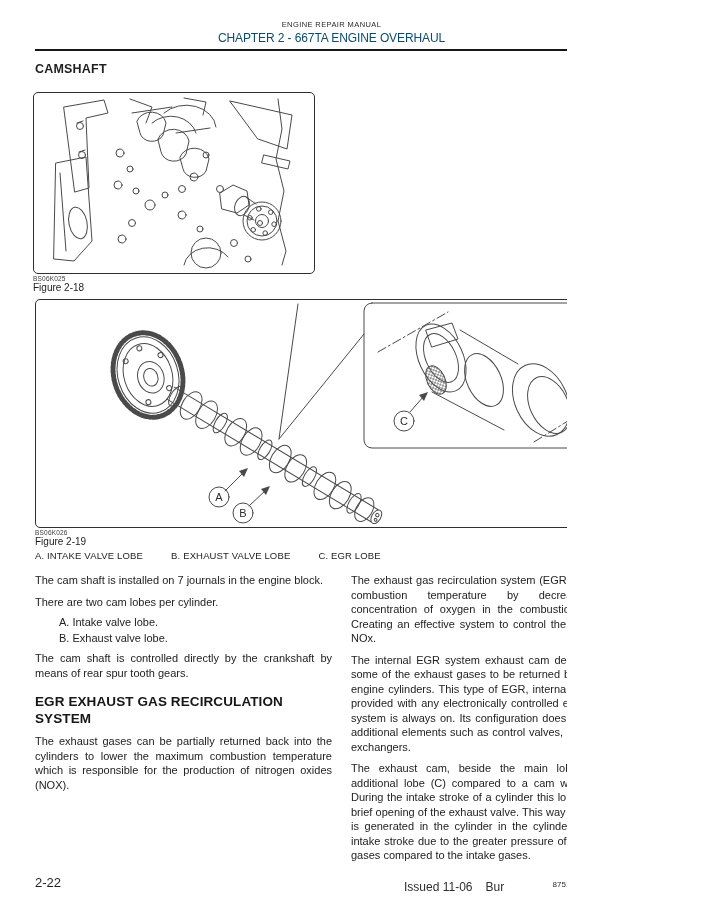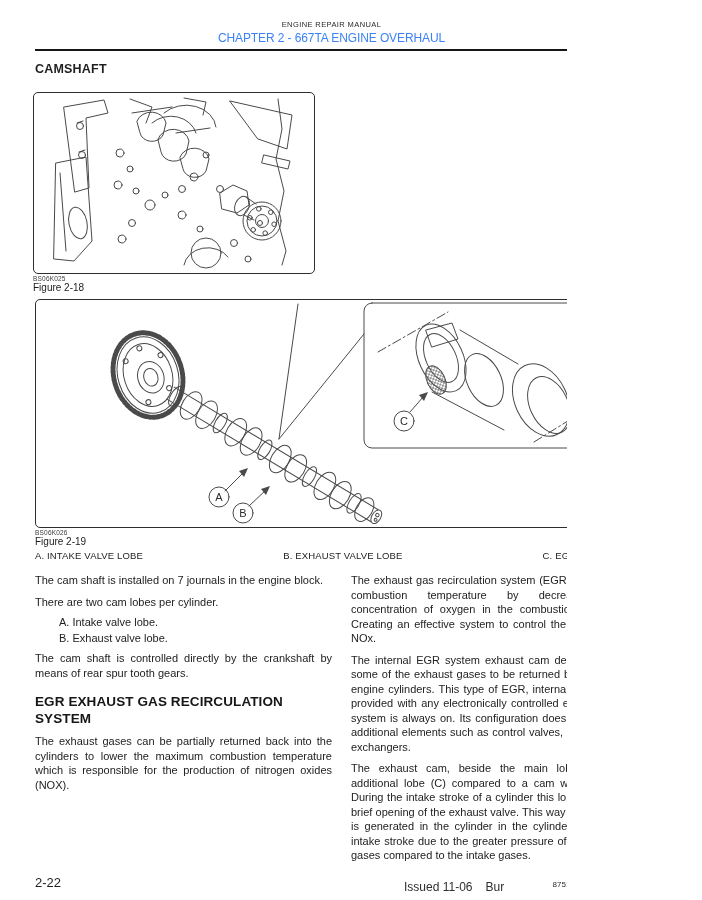--- a/index.html
+++ b/index.html
@@ -3,38 +3,38 @@
 <meta charset="utf-8">
 <style>
   html,body{margin:0;padding:0;background:#ffffff;}
   .page{
     position:relative;width:567px;height:900px;background:#ffffff;overflow:hidden;
     font-family:"Liberation Sans",sans-serif;color:#1f1f1f;
   }
   
   .header{position:absolute;left:35px;top:20px;width:593px;text-align:center;}
   .manual-title{font-size:7.5px;letter-spacing:.4px;color:#2a2a2a;}
-  .chapter-title{font-size:12px;letter-spacing:-.1px;margin-top:2px;color:#3b82f6;}
+  .chapter-title{font-size:12px;letter-spacing:-.1px;margin-top:2px;color:#0c4a6e;}
   .header-rule{margin-top:4px;height:2px;background:#161616;}
   
   .section-title{position:absolute;left:35px;top:62px;font-size:12.5px;font-weight:bold;letter-spacing:.2px;}
   
   .figure{position:absolute;}
   .fig18{left:33px;top:92px;width:282px;}
   .fig19{left:35px;top:299px;width:592px;}
   .fig-frame{border:1px solid #2e2e2e;border-radius:5px;background:#fff;overflow:hidden;}
   .fig18 .fig-frame{height:180px;}
   .fig19 .fig-frame{height:227px;}
   .fig-caption-row{display:flex;justify-content:space-between;align-items:baseline;margin-top:1px;flex-direction:column;}
   .fig-code{font-size:6.5px;color:#3a3a3a;letter-spacing:.2px;}
   .fig-label{font-size:10px;color:#1c1c1c;}
   svg{display:block;}
   svg text{font-family:"Liberation Sans",sans-serif;fill:#2c2c2c;}
   
-  .fig-key{position:absolute;left:35px;top:550px;width:570px;display:flex;justify-content:space-between;column-gap:28px;
+  .fig-key{position:absolute;left:35px;top:550px;width:570px;display:flex;justify-content:flex-start;column-gap:28px;
            font-size:9.5px;color:#222;letter-spacing:.15px;}
   
   .col{position:absolute;top:573px;font-size:11px;line-height:14.5px;text-align:justify;color:#222;}
   .col-left{left:35px;width:297px;}
   .col-right{left:351px;width:277px;}
   .col p{margin:0 0 7px 0;}
   .col p.tight{margin-bottom:5px;}
   .cam-list{margin:0 0 5px 0;padding:0 0 0 24px;list-style:none;}
   .cam-list li{line-height:16px;margin-bottom:0;}
   .egr-heading{font-size:13.5px;font-weight:bold;line-height:16.5px;letter-spacing:.1px;margin:14px 0 7px 0;color:#161616;text-align:left;}

